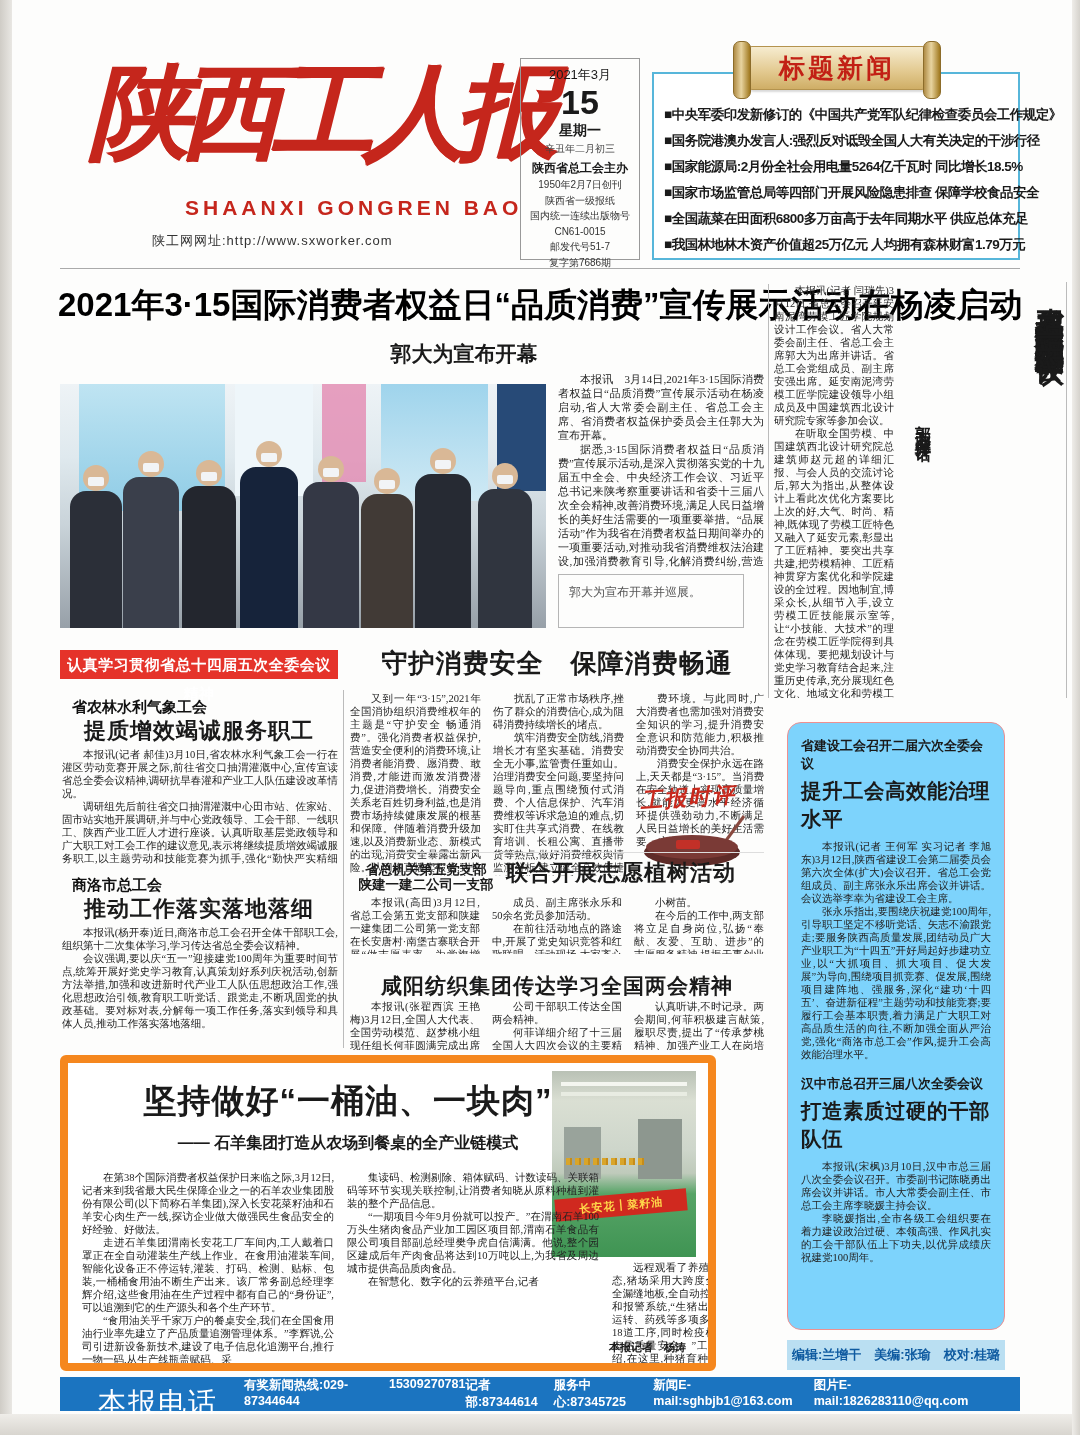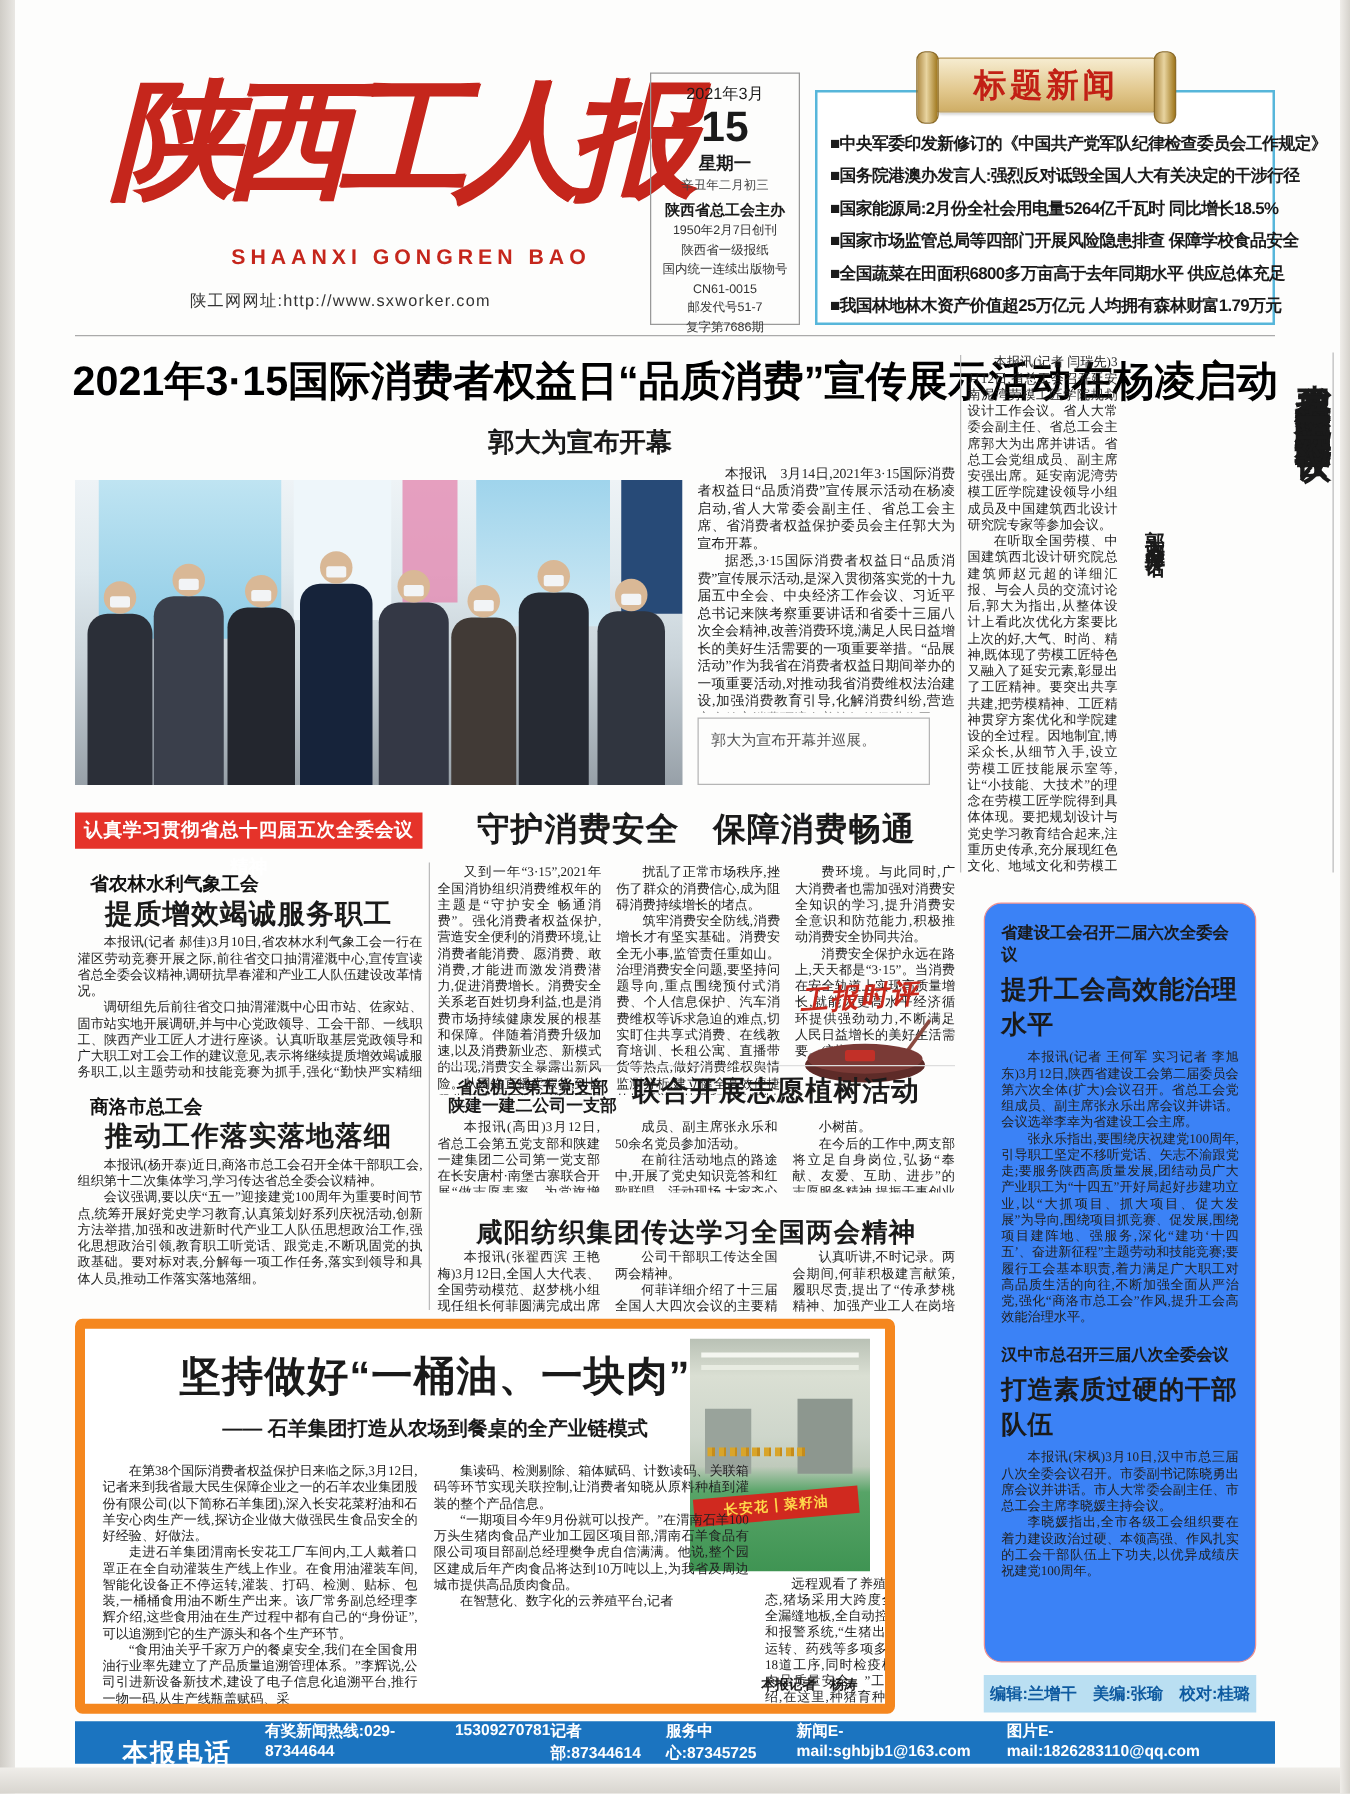--- a/index.html
+++ b/index.html
@@ -7,21 +7,21 @@
   body { font-family:"Liberation Sans", sans-serif; background:#e9e7e3; position:relative; color:#1a1a1a; }
   .page { position:absolute; left:0; top:0; width:1080px; height:1435px; background:#fdfdfc; overflow:hidden; }
   .edge-l { position:absolute; left:0; top:0; width:12px; height:1435px; background:linear-gradient(90deg,#cfccc6,#e9e7e3); }
   .edge-b { position:absolute; left:0; top:1414px; width:1080px; height:21px; background:linear-gradient(180deg,#efede9,#d8d5cf); }
   .edge-r { position:absolute; right:0; top:0; width:8px; height:1435px; background:linear-gradient(270deg,#d5d2cc,#efede9); }
 
   
   .masthead-title { position:absolute; left:88px; top:52px; width:470px; height:140px;
      font-family:"Liberation Serif", serif; font-style:italic; font-weight:900; font-size:102px;
      letter-spacing:-10px; color:#c5261c; line-height:1.2; text-shadow:1px 1px 0 #c5261c; }
-  .masthead-en { position:absolute; left:185px; top:196px; font-size:17px; font-weight:900; color:#c5261c; letter-spacing:4px; }
+  .masthead-en { position:absolute; left:185px; top:196px; font-size:21px; font-weight:900; color:#c5261c; letter-spacing:4px; }
   .masthead-url { position:absolute; left:152px; top:232px; font-size:13px; color:#333; letter-spacing:1px; }
   .datebox { position:absolute; left:520px; top:58px; width:120px; height:202px; border:1px solid #999;
      text-align:center; padding-top:6px; line-height:1.5; }
   .db-ym { font-size:13px; }
   .db-day { font-size:34px; font-weight:700; line-height:1.05; }
   .db-week { font-size:14px; font-weight:700; }
   .db-lunar { font-size:10px; color:#444; }
   .db-org { font-size:12px; font-weight:700; margin-top:3px; }
   .db-small { font-size:10px; color:#333; line-height:1.55; }
   .hl-box { position:absolute; left:652px; top:72px; width:368px; height:188px; border:2px solid #57b6da; background:#fff; }
@@ -76,21 +76,21 @@
   .comm-head { position:absolute; left:350px; top:646px; width:414px; text-align:center; font-size:26px; font-weight:900; letter-spacing:1px; }
   .cols { position:absolute; display:flex; gap:12px; }
   .cols .col { flex:1; overflow:hidden; }
   .shiping { position:absolute; left:640px; top:782px; width:122px; height:92px; }
   .shiping-txt { font-family:"Liberation Serif", serif; font-style:italic; font-size:22px; font-weight:900; color:#c8281c; transform:rotate(-4deg); letter-spacing:2px; }
   .tree-kicker { position:absolute; left:350px; top:862px; width:152px; text-align:center; font-size:13.5px; font-weight:700; line-height:15px; }
   .tree-head { position:absolute; left:506px; top:858px; width:258px; font-size:22px; font-weight:900; letter-spacing:1px; }
   .xy-head { position:absolute; left:350px; top:972px; width:414px; text-align:center; font-size:21px; font-weight:900; letter-spacing:1px; }
 
   
-  .pinkbox { position:absolute; left:787px; top:722px; width:218px; height:608px; border:1.5px solid #ee9090; border-radius:14px; padding:14px 13px; overflow:hidden; background:#3b82f6; }
+  .pinkbox { position:absolute; left:787px; top:722px; width:218px; height:608px; border:1.5px solid #ee9090; border-radius:14px; padding:14px 13px; overflow:hidden; background:#7dd3fc; }
   .rb-kicker { font-size:13px; font-weight:700; margin-top:10px; }
   .rb-head { font-size:20.5px; font-weight:900; letter-spacing:0.5px; margin:4px 0 7px; }
 
   
   .feature { position:absolute; left:60px; top:1055px; width:656px; height:316px; border:8px solid #f5871e; border-radius:6px; background:#fff; overflow:hidden; }
   .ft-title { position:absolute; left:10px; top:16px; width:540px; text-align:center; font-size:33px; font-weight:900; letter-spacing:1px; }
   .ft-sub { position:absolute; left:10px; top:70px; width:540px; text-align:center; font-size:16px; font-weight:700; }
   .ft-photo { position:absolute; right:12px; top:8px; width:144px; height:186px; overflow:hidden;
      background:linear-gradient(180deg,#b9c1b5 0%,#dadfd3 16%,#ced6cb 42%,#bfcabb 55%,#57a467 66%,#3f9453 100%); }
   .ft-photo .lights { position:absolute; left:6%; top:6%; width:88%; height:4px; background:#f4f6f0; box-shadow:0 10px 0 #e8ece2; }
@@ -103,21 +103,21 @@
   .ft-body { position:absolute; left:14px; top:108px; width:684px; height:196px; display:flex; gap:13px; }
   .ft-c1,.ft-c2 { width:252px; overflow:hidden; }
   .ft-c3 { width:141px; overflow:hidden; padding-top:90px; }
   .ft-byline { position:absolute; right:22px; bottom:8px; font-family:"Liberation Serif", serif; font-size:11px; font-weight:700; }
 
   
   .editors { position:absolute; left:787px; top:1340px; width:218px; height:30px; background:#badff2; color:#0e5aa0;
      font-size:13px; font-weight:700; text-align:center; line-height:30px; }
   .footer { position:absolute; left:60px; top:1377px; width:960px; height:34px; background:#1b74c0; color:#fff;
      display:flex; align-items:center; }
-  .footer-label { font-size:20px; font-weight:700; margin:17px 26px 0 38px; letter-spacing:2px; }
+  .footer-label { font-size:28px; font-weight:400; margin:17px 26px 0 38px; letter-spacing:2px; }
   .footer-items { display:flex; flex:1; justify-content:flex-start; padding-right:32px; }
   .footer-items span { font-size:12.5px; font-weight:700; }
 </style>
 </head>
 <body>
 
 <div class="page">
 
   <div class="masthead-title">陕西工人报</div>
   <div class="masthead-en">SHAANXI GONGREN BAO</div>

